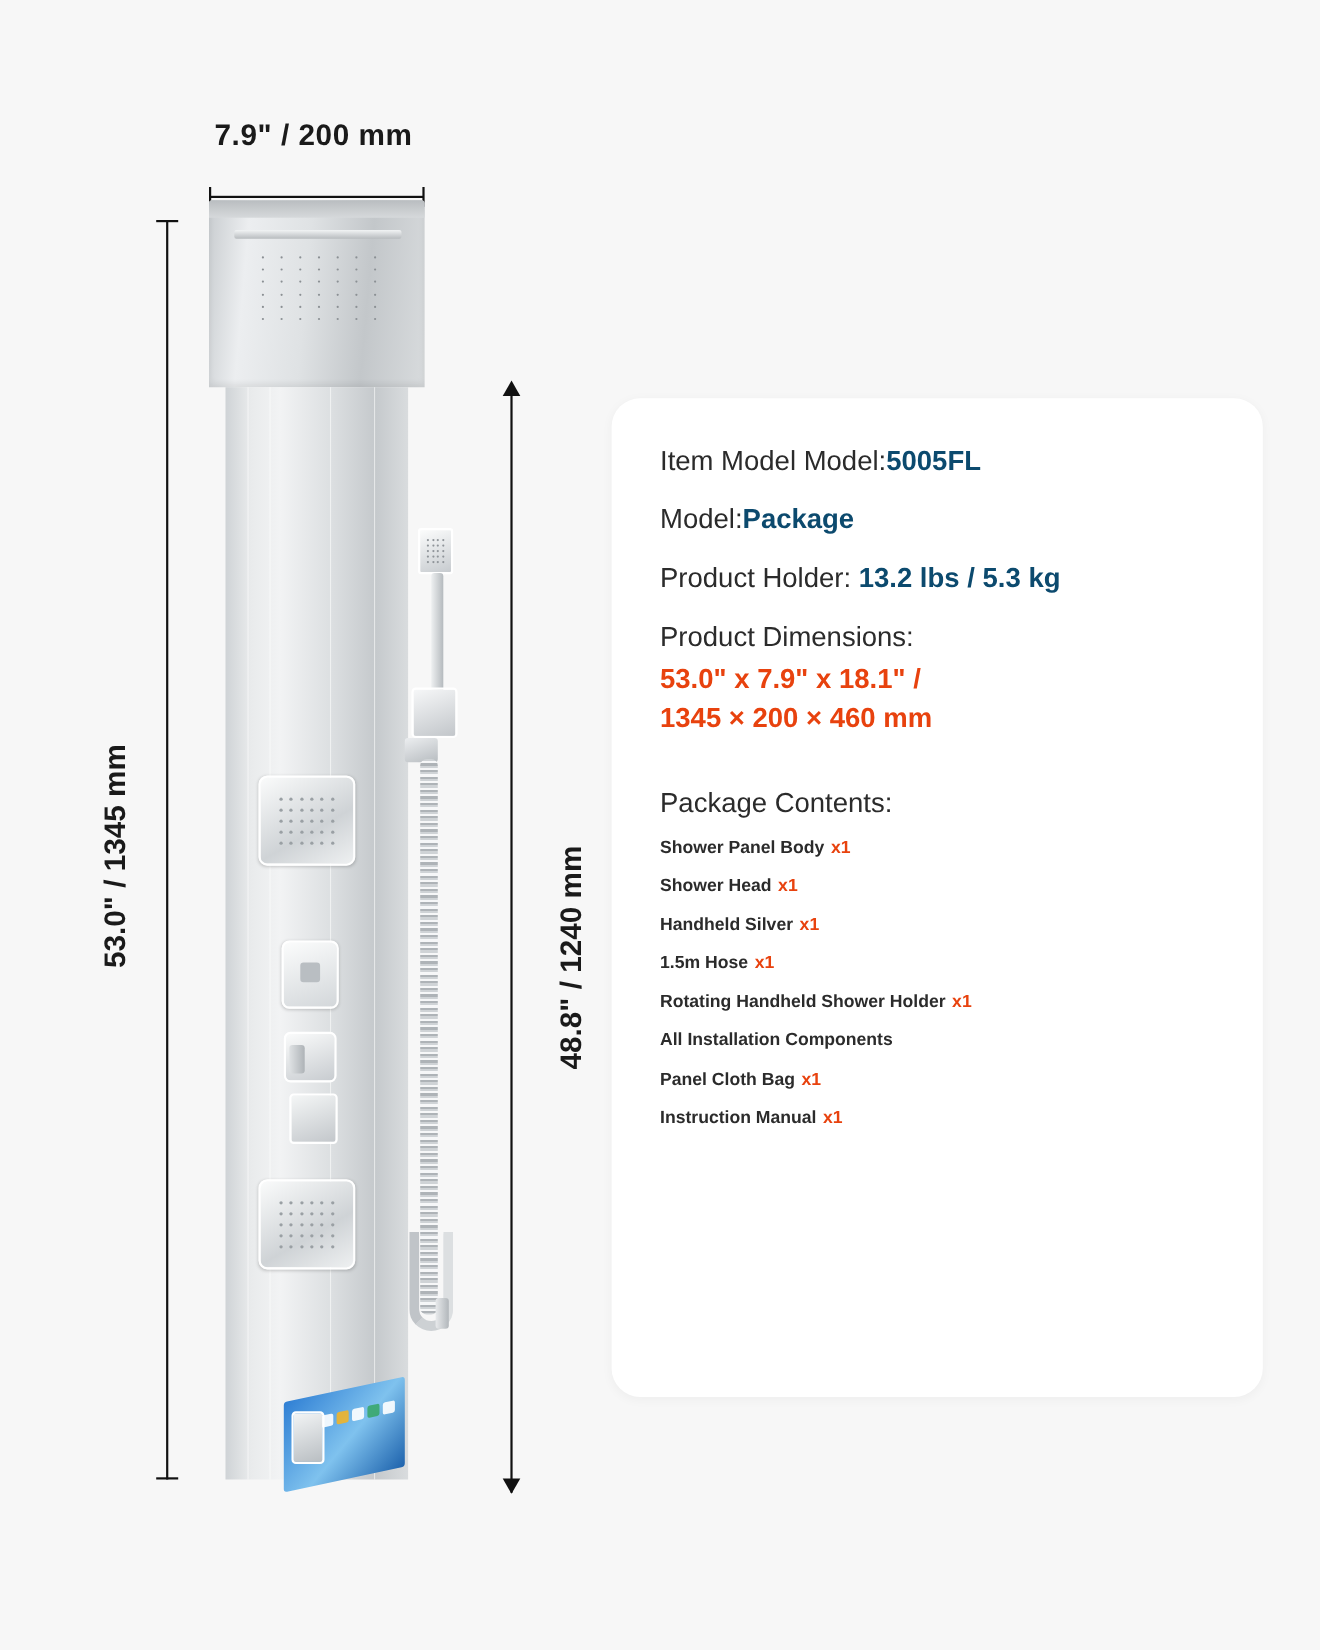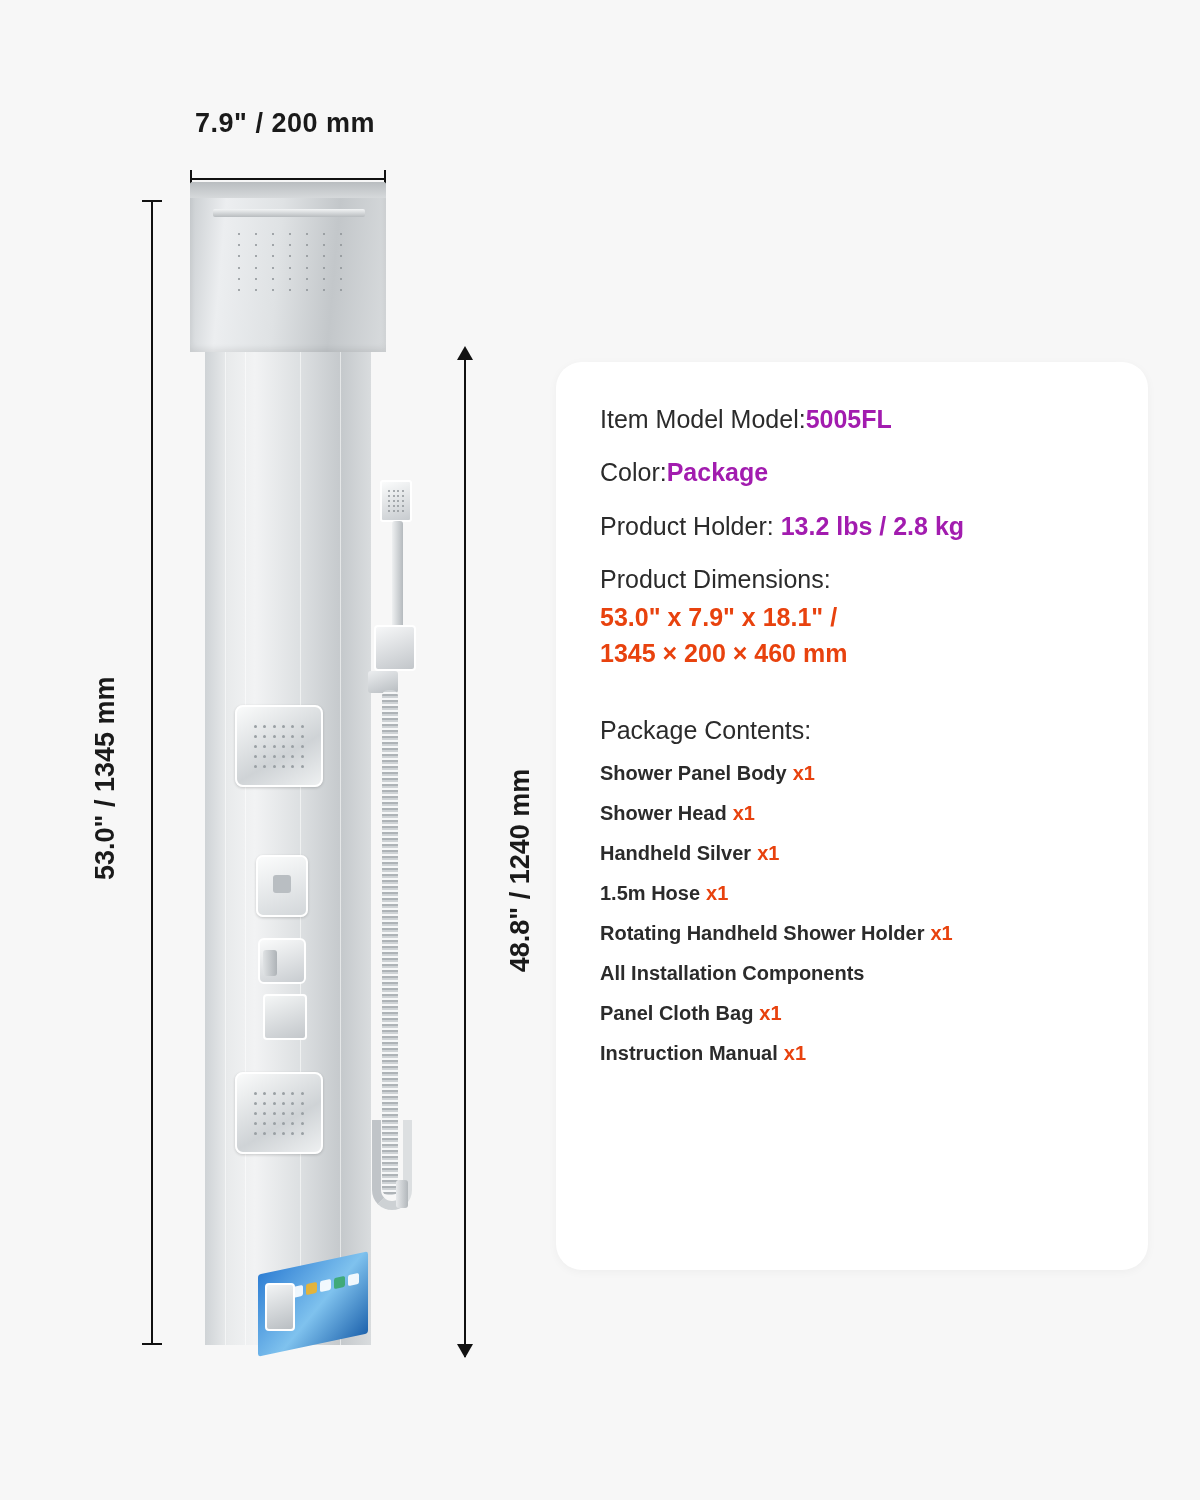--- a/index.html
+++ b/index.html
@@ -351,39 +351,39 @@
     padding: 42px 40px 0 44px;
   }
   .spec-line {
     font-size: 25px;
     color: #2b2b2b;
     margin-bottom: 22px;
     line-height: 1.25;
   }
   .spec-label { font-weight: normal; }
   .spec-val {
-    color: #a21caf;
+    color: #0c4a6e;
     font-weight: bold;
   }
   #dims-block { margin-bottom: 18px; }
   #dims-values {
     color: #e8420e;
     font-weight: bold;
     font-size: 25px;
     line-height: 1.45;
     margin-top: 4px;
   }
   #contents-title {
     font-size: 25px;
     color: #2b2b2b;
     margin-top: 44px;
     margin-bottom: 16px;
   }
   .content-item {
-    font-size: 20px;
+    font-size: 16px;
     font-weight: bold;
     color: #2b2b2b;
     margin-bottom: 16px;
     line-height: 1.2;
   }
   .content-qty {
     color: #e8420e;
     font-weight: bold;
     margin-left: 6px;
   }
@@ -580,25 +580,25 @@
   <div id="hose-end"></div>
 </div>
 
 <div id="info-card">
 
   <div class="spec-line">
     <span class="spec-label">Item Model Model:</span><span class="spec-val">5005FL</span>
   </div>
 
   <div class="spec-line">
-    <span class="spec-label">Color:</span><span class="spec-val">Package</span>
+    <span class="spec-label">Model:</span><span class="spec-val">Package</span>
   </div>
 
   <div class="spec-line">
-    <span class="spec-label">Product Holder: </span><span class="spec-val">13.2 lbs / 2.8 kg</span>
+    <span class="spec-label">Product Holder: </span><span class="spec-val">13.2 lbs / 5.3 kg</span>
   </div>
 
   <div class="spec-line" id="dims-block">
     <span class="spec-label">Product Dimensions:</span>
     <div id="dims-values">
       <div>53.0" x 7.9" x 18.1" /</div>
       <div>1345 × 200 × 460 mm</div>
     </div>
   </div>
 

